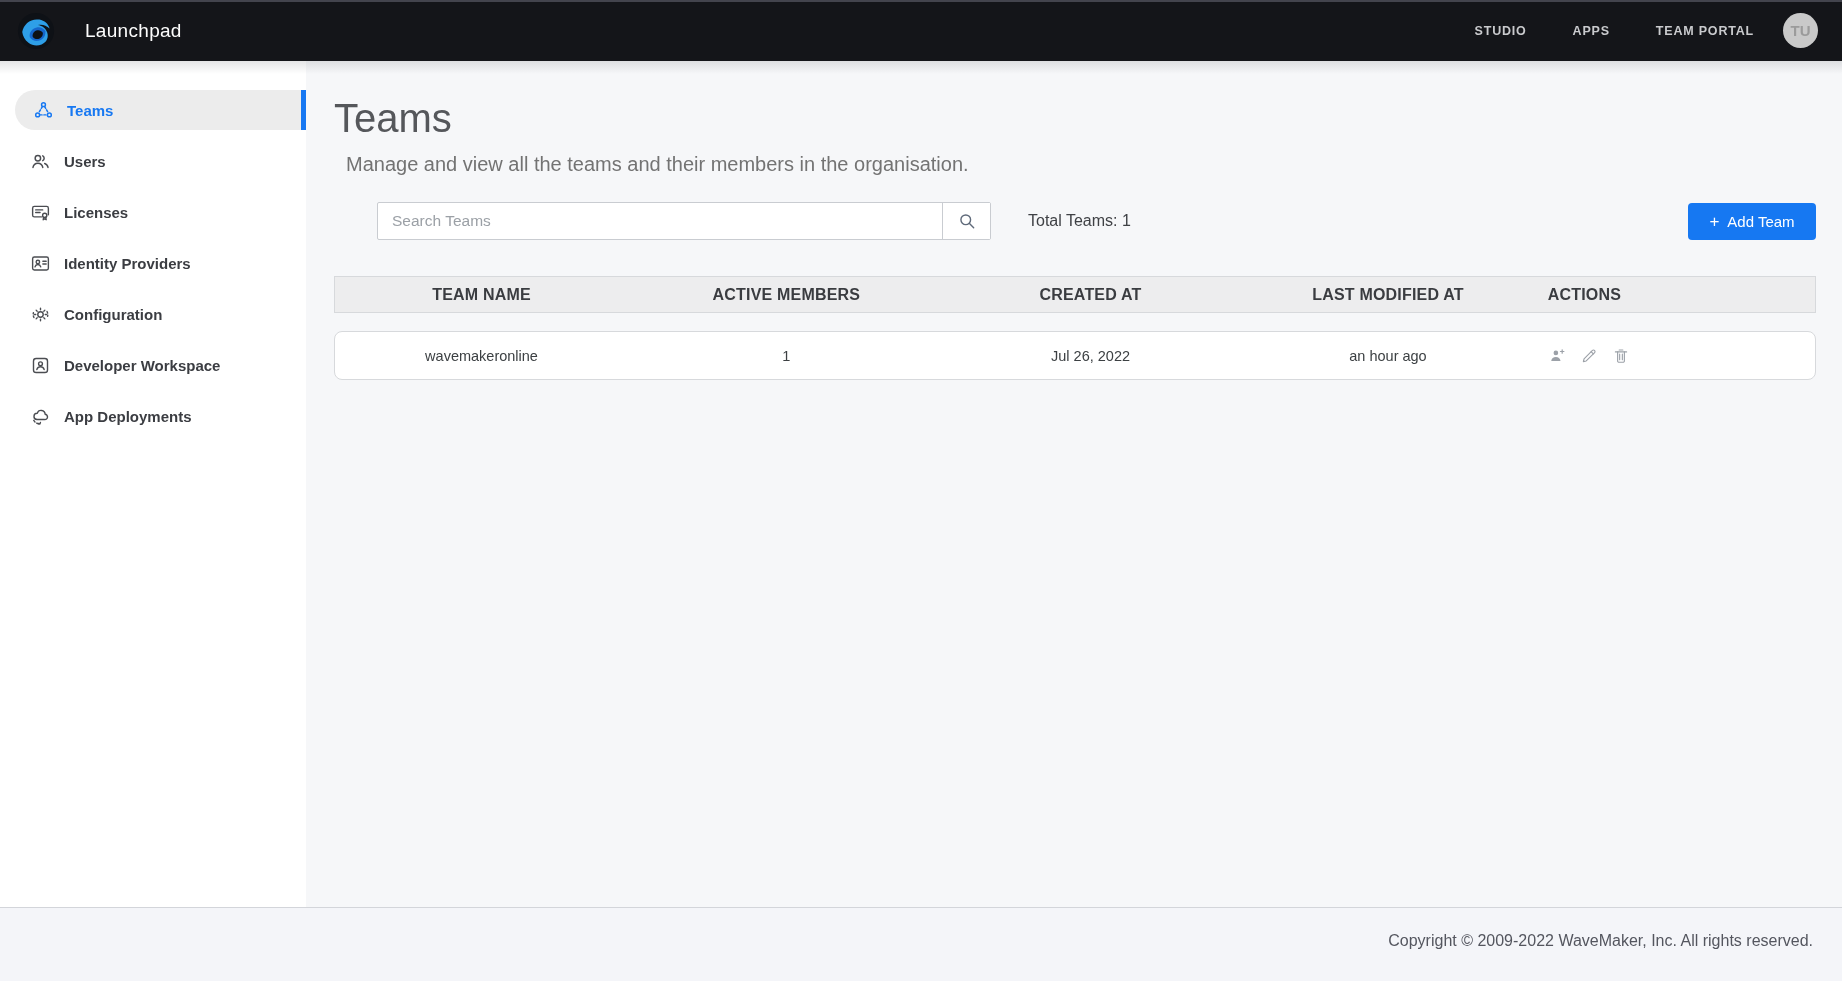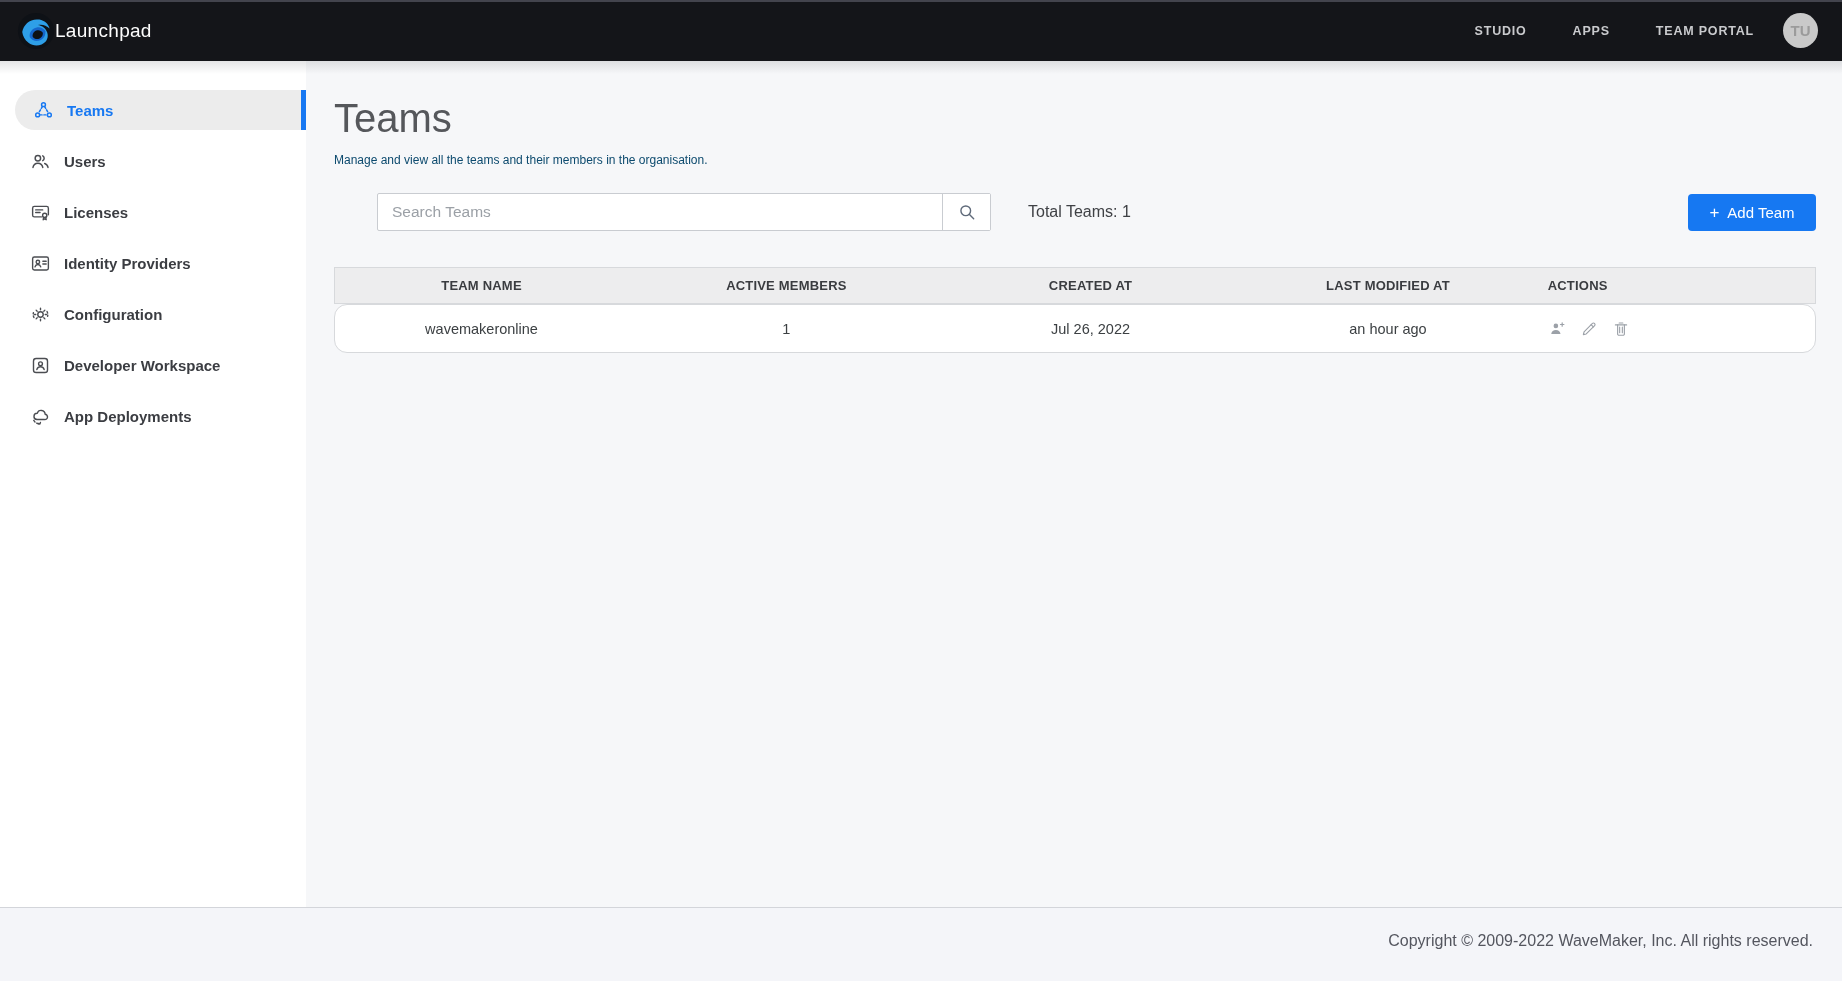--- a/index.html
+++ b/index.html
@@ -9,21 +9,21 @@
     background:#f6f7f9; color:#3c4043;
     display:flex; flex-direction:column;
   }
 
   
   .app-header {
     height:61px; flex:0 0 61px; background:#141519;
     box-shadow: inset 0 2px 0 #43444d;
     display:flex; align-items:center; padding:0 24px 0 17px;
   }
-  .brand { display:flex; align-items:center; gap:0; cursor:pointer; }
+  .brand { display:flex; align-items:center; gap:30px; cursor:pointer; }
   .brand-logo { width:38px; height:38px; display:block; }
   .brand-title { color:#fdfdfd; font-size:19px; letter-spacing:.3px; }
   .top-nav { margin-left:auto; display:flex; align-items:center; }
   .top-nav-link {
     color:#c9cacd; font-size:12.5px; letter-spacing:.8px; font-weight:bold;
     margin-left:46px; cursor:pointer;
   }
   .avatar {
     width:35px; height:35px; border-radius:50%; background:#c9c9c9;
     margin-left:29px; display:flex; align-items:center; justify-content:center;
@@ -51,21 +51,21 @@
     margin-left:15px; padding-left:18px;
   }
   .side-item.active::after {
     content:""; position:absolute; right:0; top:0; bottom:0; width:5px; background:#1778f2;
   }
   .side-item.active .s-icon, .side-item.active .s-label { color:#1778f2; }
 
   
   .main { flex:1 1 auto; padding:35px 26px 0 28px; min-width:0; }
   .page-title { font-size:40px; line-height:44px; font-weight:normal; color:#55575b; }
-  .page-subtitle { margin-top:13px; font-size:12px; color:#0c4a6e; }
+  .page-subtitle { margin-top:13px; font-size:20px; color:#737373;margin-left:12px; }
 
   .toolbar { margin-top:26px; display:flex; align-items:center; height:38px;padding-left:43px; }
   .search-group {
     width:614px; height:38px; display:flex; background:#fff;
     border:1px solid #c9ccd1; border-radius:2px;
   }
   .search-input {
     flex:1 1 auto; border:0; outline:none; padding:0 14px; font-size:15.5px;
     font-family:inherit; color:#3c4043; background:transparent;
   }
@@ -84,24 +84,24 @@
     display:flex; align-items:center; justify-content:center; gap:8px;
   }
   .add-btn .plus { font-size:17px; line-height:1; }
 
   
   .teams-table { margin-top:36px; }
   .t-head {
     display:flex; align-items:center; height:37px;
     background:#ededee; border:1px solid #d7d9dc;
   }
-  .t-head .cell { font-size:13px; font-weight:bold; color:#3a3c40; letter-spacing:.2px; }
+  .t-head .cell { font-size:16px; font-weight:bold; color:#3a3c40; letter-spacing:.2px; }
   .t-row {
-    display:flex; align-items:center; height:49px; margin-top:0;
-    background:#ffffff; border:1px solid #d7d9dc; border-radius:13px;
+    display:flex; align-items:center; height:49px; margin-top:18px;
+    background:#ffffff; border:1px solid #d7d9dc; border-radius:8px;
   }
   .t-row .cell { font-size:14.5px; color:#3c4043; }
   .cell { text-align:center; }
   .c1 { width:19.8%; } .c2 { width:21.4%; } .c3 { width:19.7%; }
   .c4 { width:20.5%; } .c5 { width:18.6%; text-align:left; padding-left:8px; }
   .actions { display:flex; align-items:center; gap:14px; }
   .action-btn {
     border:0; background:transparent; padding:0; cursor:pointer; color:#9ca1a8;
     display:flex; align-items:center; justify-content:center;
   }

